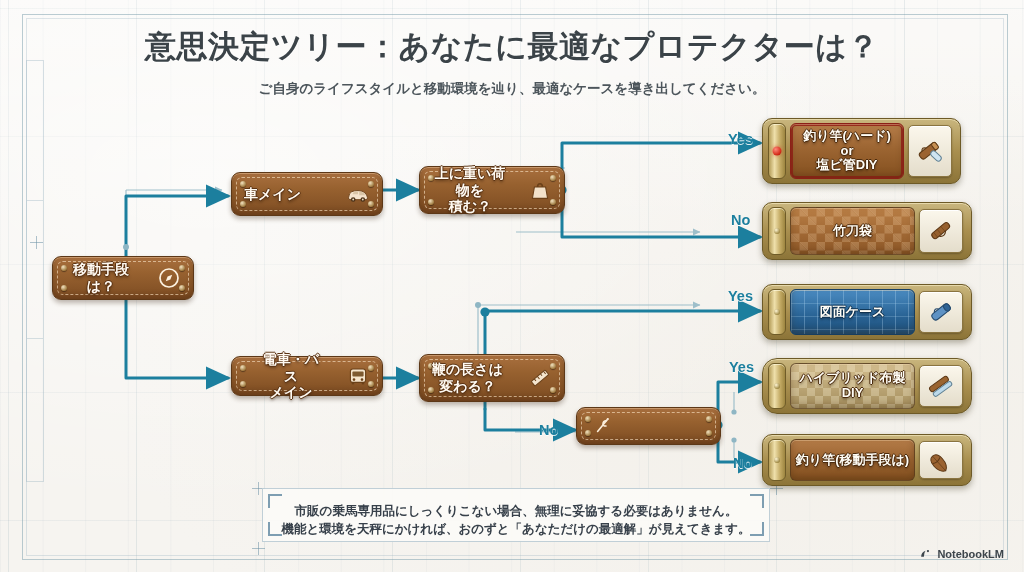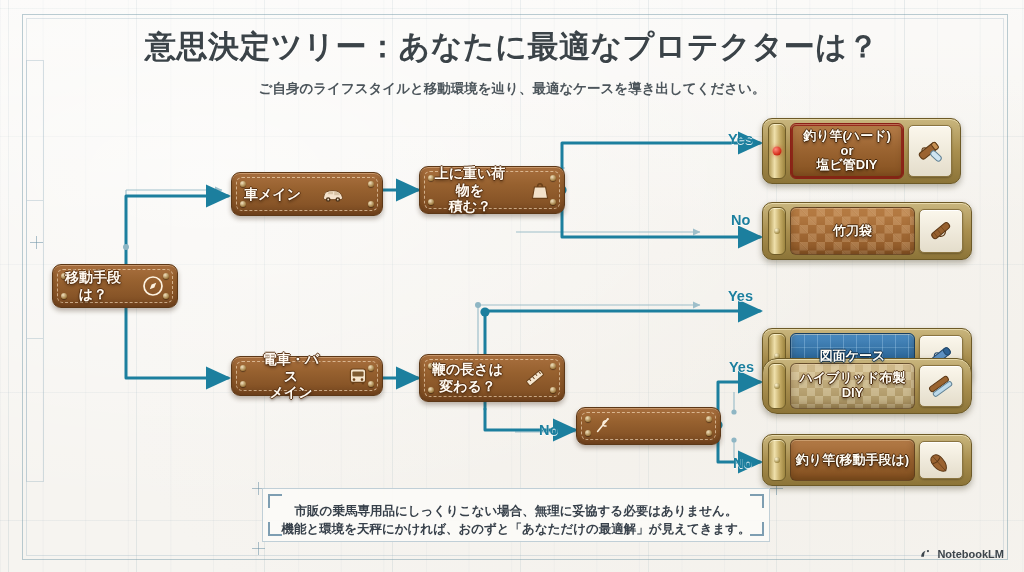--- a/index.html
+++ b/index.html
@@ -126,21 +126,21 @@
     border-radius: 9px;
     background:
       linear-gradient(180deg, #a9703f 0%, #97612f 38%, #7d4c22 100%);
     border: 1px solid #5d3817;
     box-shadow:
       0 3px 5px rgba(60,40,20,0.33),
       inset 0 1px 0 rgba(255,220,180,0.40),
       inset 0 -3px 6px rgba(60,30,10,0.35);
     display: flex;
     align-items: center;
-    justify-content: flex-start;
+    justify-content: space-between;
     gap: 20px;
     padding: 0 12px;
   }
   .node::after {
     content: "";
     position: absolute;
     inset: 4px;
     border: 1.3px dashed rgba(250,228,198,0.62);
     border-radius: 6px;
     pointer-events: none;
@@ -408,21 +408,21 @@
     </g>
   </svg>
 
   <div class="yn-label" style="left:728px; top:131px;">Yes</div>
   <div class="yn-label" style="left:731px; top:212px;">No</div>
   <div class="yn-label" style="left:728px; top:288px;">Yes</div>
   <div class="yn-label" style="left:539px; top:422px;">No</div>
   <div class="yn-label" style="left:729px; top:359px;">Yes</div>
   <div class="yn-label" style="left:733px; top:455px;">No</div>
 
-  <div class="node" style="left:52px; top:264px; width:126px; height:44px;">
+  <div class="node" style="left:52px; top:256px; width:142px; height:44px;">
     <span class="rivet tl"></span>
     <span class="rivet tr"></span>
     <span class="rivet bl"></span>
     <span class="rivet br"></span>
     <span class="node-label">移動手段は？</span>
     <span class="node-icon">
       <svg viewBox="0 0 24 24" fill="none" stroke="#fdf2e0" stroke-width="1.7">
         <circle cx="12" cy="12" r="9"></circle>
         <path d="M15.2 8.8 L10.6 10.6 L8.8 15.2 L13.4 13.4 Z" fill="#fdf2e0" stroke="none"></path>
       </svg>
@@ -547,21 +547,21 @@
       <svg viewBox="0 0 32 32">
         <g transform="rotate(-40 16 16)">
           <rect x="5" y="12" width="22" height="7" rx="3" fill="#96602e" stroke="#5a3614" stroke-width="1.1"></rect>
           <path d="M9 12 v7 M14 12 v7 M19 12 v7" stroke="#5a3614" stroke-width="0.8" opacity="0.6"></path>
           <path d="M11 19 q4 5 9 0" fill="none" stroke="#5a3614" stroke-width="1.2"></path>
         </g>
       </svg>
     </div>
   </div>
 
-  <div class="card" style="left:762px; top:284px; width:210px; height:56px;margin-top:44px;">
+  <div class="card" style="left:762px; top:284px; width:210px; height:56px;">
     <div class="cap">
         <span class="stud"></span>
       </div>
     <div class="card-body blueprint">
       <span class="card-label">図面ケース</span>
     </div>
     <div class="card-icon">
       <svg viewBox="0 0 32 32">
         <g transform="rotate(-38 16 16)">
           <rect x="5" y="12" width="22" height="8" rx="3.6" fill="#5e92c4" stroke="#254a6d" stroke-width="1.1"></rect>

